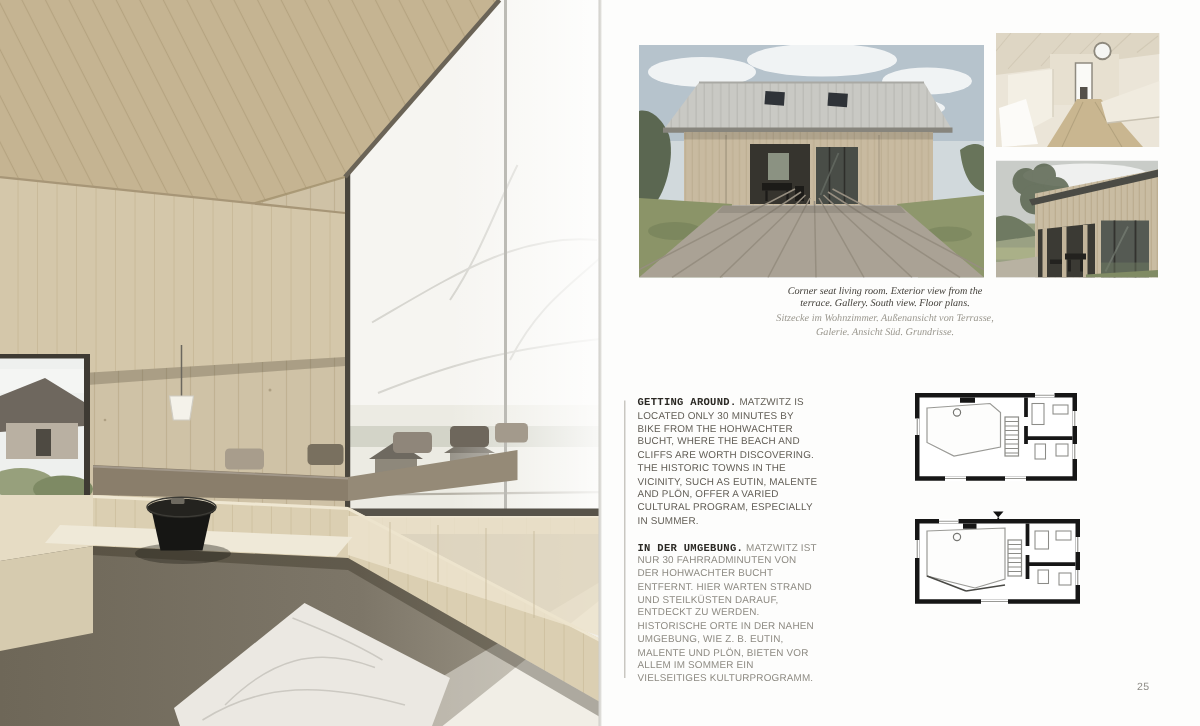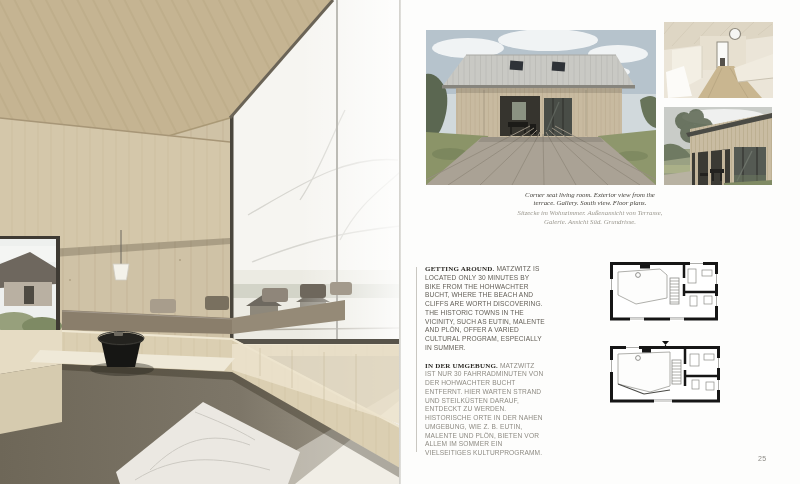--- a/index.html
+++ b/index.html
@@ -18,21 +18,21 @@
            font-family:"Liberation Serif",serif;font-style:italic;}
   .cap-line{font-size:6.8px;line-height:8.2px;color:#45423c;}
   .cap-line.de{color:#9b988f;}
   .caption .gap{height:2px;}
   
   .article{left:425px;top:265px;width:121px;font-size:6.6px;line-height:8.75px;
            letter-spacing:.12px;text-transform:uppercase;}
   .article p{margin:0 0 9px 0;}
   .para-en{color:#615d55;}
   .para-de{color:#8e8b83;}
-  .article strong{font-family:Liberation Serif, serif;font-weight:bold;
+  .article strong{font-family:Liberation Mono, monospace;font-weight:bold;
                   color:#2b2924;font-size:7px;letter-spacing:.2px;}
   .col-rule{left:416px;top:267px;width:1px;height:185px;background:#c9c7c1;}
   
   .plan-upper{left:610px;top:262px;width:108px;height:59px;}
   .plan-lower{left:610px;top:339px;width:110px;height:66px;}
   .page-number{left:758px;top:455px;font-size:7px;color:#8d8b86;letter-spacing:.3px;}
 </style>
 </head>
 <body>
 

